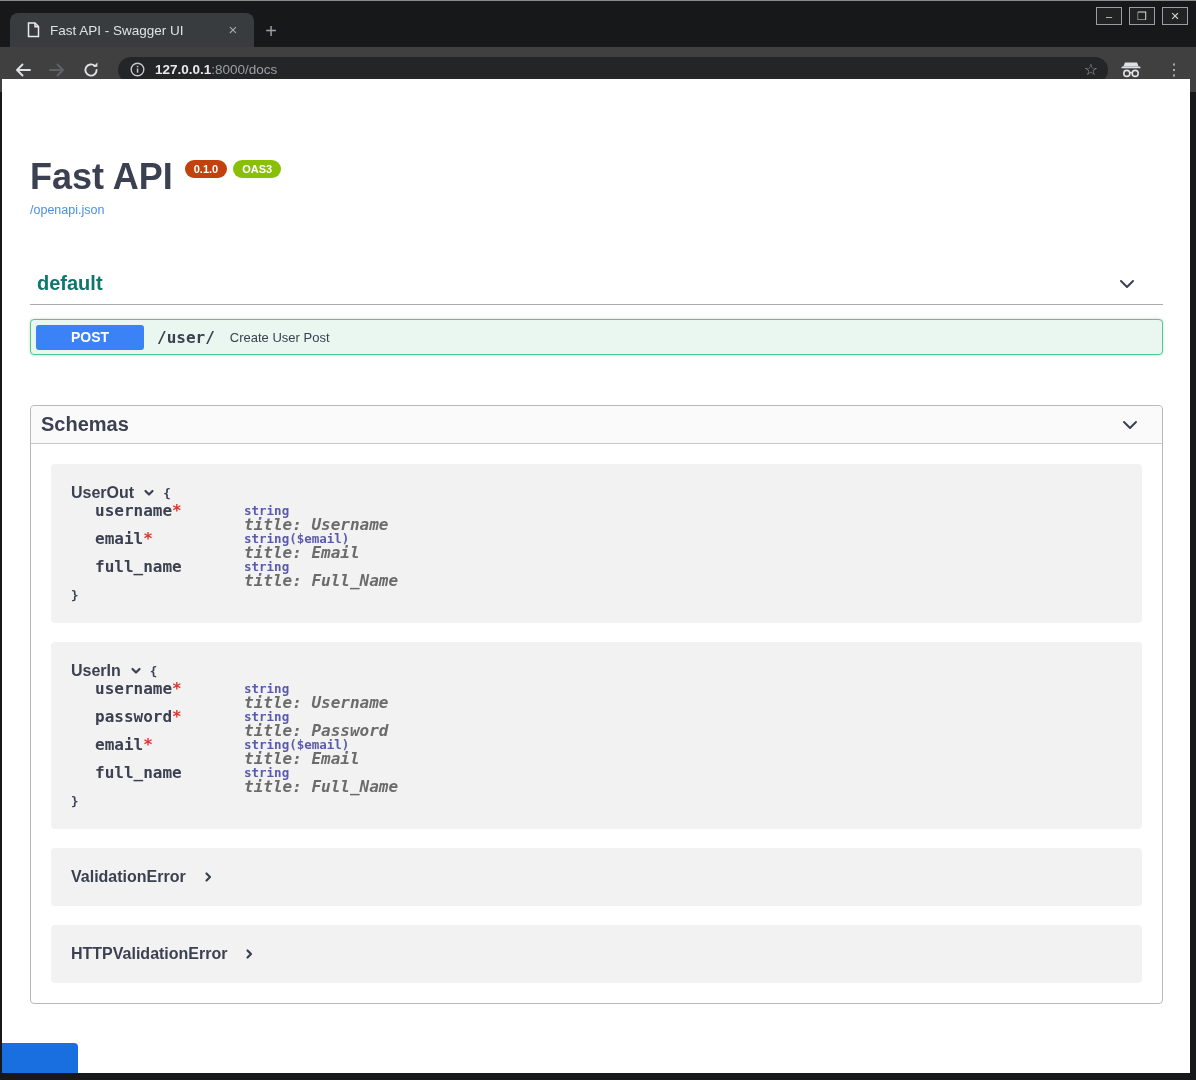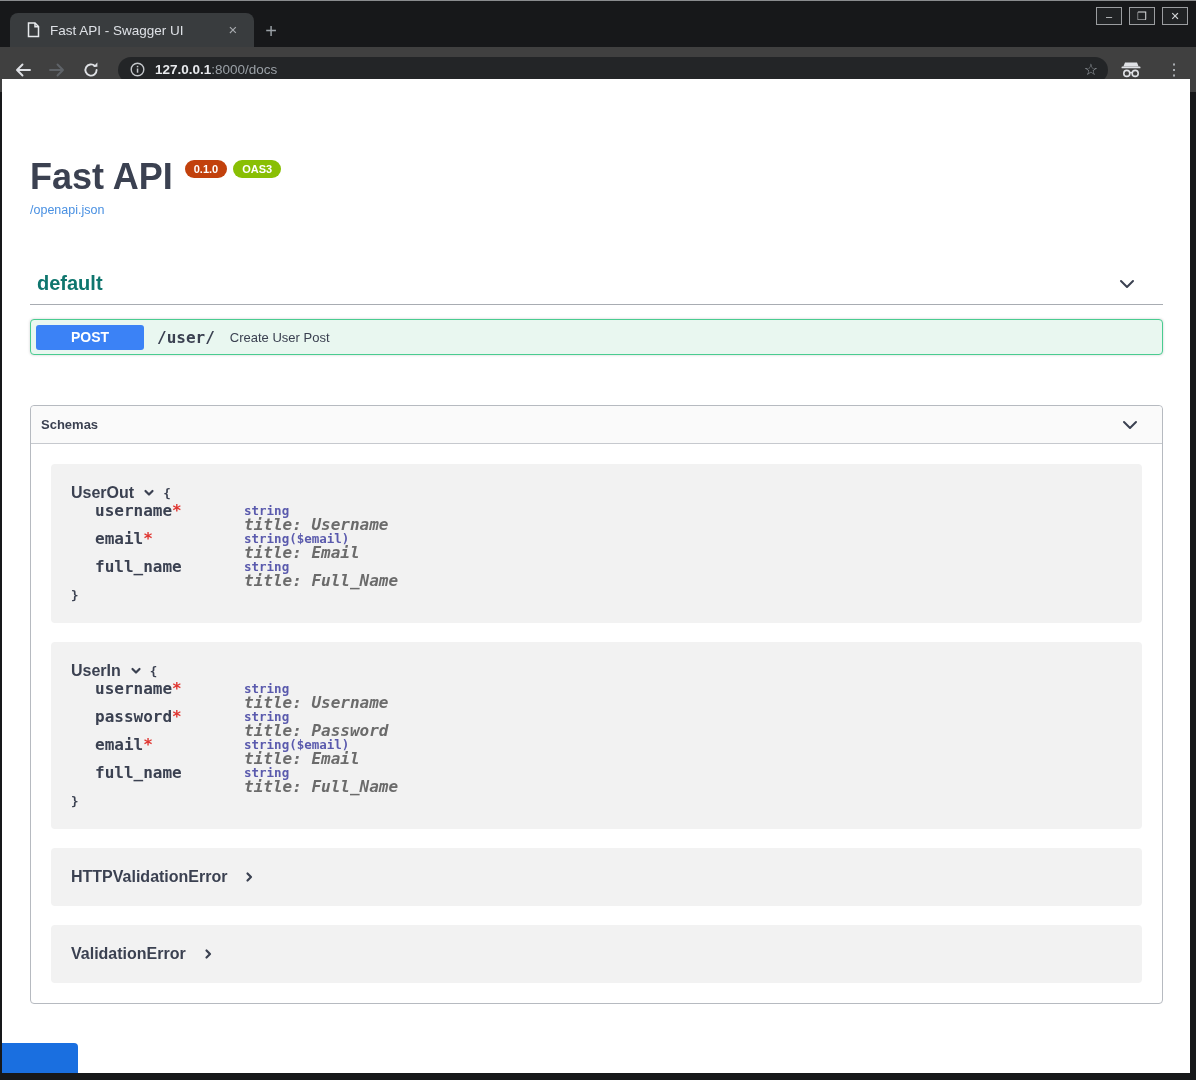--- a/index.html
+++ b/index.html
@@ -54,21 +54,21 @@
   .opblock { margin-top:14px; height:36px; border:1px solid #49cc90; background:#e9f7f0; border-radius:4px;
              box-shadow:0 0 3px rgba(0,0,0,.19); display:flex; align-items:center; padding:0 10px 0 5px; }
   .method-badge { width:108px; height:25px; background:#3b82f6; border-radius:3px; color:#fff; font-weight:700;
                   font-size:14px; display:flex; align-items:center; justify-content:center; }
   .op-path { font-family:"DejaVu Sans Mono", monospace; font-size:16px; font-weight:700; color:#3b4151; margin-left:13px; }
   .op-summary { font-size:13px; color:#3b4151; margin-left:15px; }
 
   .models { margin-top:50px; border:1px solid #b6bac0; border-radius:4px; }
   .models-header { height:38px; display:flex; align-items:center; justify-content:space-between;
                    padding:0 22px 0 10px; background:#fafafa; border-bottom:1px solid #c6c9ce; border-radius:4px 4px 0 0; }
-  .models-header h4 { font-size:13px; font-weight:700; color:#3b4151; }
+  .models-header h4 { font-size:20px; font-weight:700; color:#3b4151; }
   .models-body { padding:20px; }
 
   .model-box { background:#f2f2f2; border-radius:4px; padding:20px; margin-bottom:19px; }
   .model-box:last-child { margin-bottom:0; }
   .model-titlerow { display:flex; align-items:center; }
   .model-name { font-size:16px; font-weight:700; color:#3b4151; }
   .model-toggle { margin-left:9px; display:flex; align-items:center; }
   .brace { font-family:"DejaVu Sans Mono", monospace; font-size:12.5px; font-weight:700; color:#3b4151; margin-left:8px; }
   .props { margin-left:24px; margin-top:2px; }
   .prop-row { display:flex; line-height:14px; }
@@ -266,40 +266,40 @@
                   <div class="prop-type">string</div>
                   <div class="prop-title">title: Full_Name</div>
                 </span>
               </div>
             </div>
             <div class="close-brace">}</div>
           </div>
 
           <div class="model-box">
             <div class="collapsed-row">
+              <span class="model-name">ValidationError</span>
+              <span class="model-toggle">
+                <svg width="12" height="12" viewBox="0 0 12 12">
+                  <path d="M4.5 2.5 l3.5 3.5 -3.5 3.5" fill="none" stroke="#3b4151" stroke-width="2.2" stroke-linecap="round" stroke-linejoin="round"></path>
+                </svg>
+              </span>
+            </div>
+          </div>
+
+          <div class="model-box">
+            <div class="collapsed-row">
               <span class="model-name">HTTPValidationError</span>
               <span class="model-toggle">
                 <svg width="12" height="12" viewBox="0 0 12 12">
                   <path d="M4.5 2.5 l3.5 3.5 -3.5 3.5" fill="none" stroke="#3b4151" stroke-width="2.2" stroke-linecap="round" stroke-linejoin="round"></path>
                 </svg>
               </span>
             </div>
           </div>
 
-          <div class="model-box">
-            <div class="collapsed-row">
-              <span class="model-name">ValidationError</span>
-              <span class="model-toggle">
-                <svg width="12" height="12" viewBox="0 0 12 12">
-                  <path d="M4.5 2.5 l3.5 3.5 -3.5 3.5" fill="none" stroke="#3b4151" stroke-width="2.2" stroke-linecap="round" stroke-linejoin="round"></path>
-                </svg>
-              </span>
-            </div>
-          </div>
-
         </div>
       </div>
 
     </div>
 
     <div class="status-bubble"></div>
   </div>
 
 </div>
 

